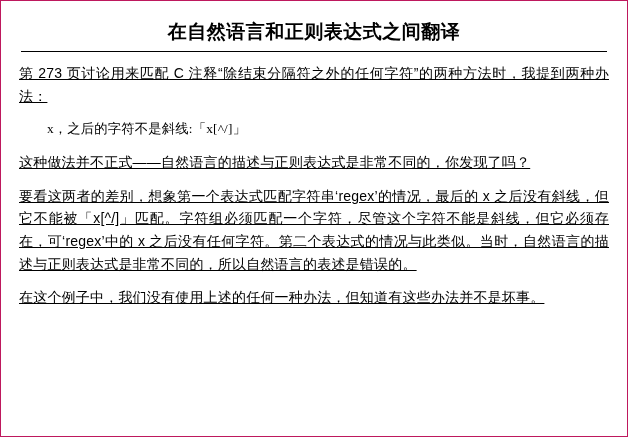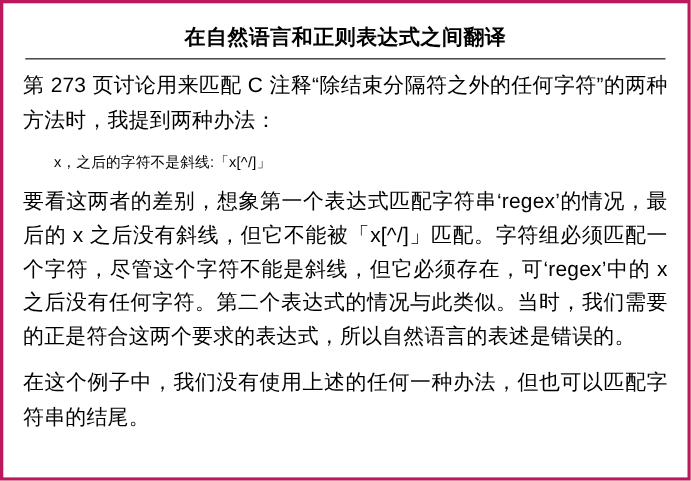--- a/index.html
+++ b/index.html
@@ -11,48 +11,50 @@
     width: 628px;
     height: 437px;
     font-family: "Liberation Sans", sans-serif;
     color: #000000;
   }
   #page {
     position: relative;
     width: 628px;
     height: 437px;
     box-sizing: border-box;
-    border: 3px solid #be185d;
+    border: 1px solid #be185d;
     background: #ffffff;
     overflow: hidden;
   }
   #content {
     padding: 12px 18px 10px 18px;
   }
   .doc-title {
     text-align: center;
     font-size: 19px;
     font-weight: bold;
     letter-spacing: 0.5px;
     margin: 6px 0 6px 0;
   }
   .rule {
     border: 0;
     border-top: 1px solid #000000;
     margin: 6px 2px 10px 2px;
   }
   .para {
-    font-size: 19px;
+    font-size: 14px;
     line-height: 1.62;
     text-align: justify;
     margin: 0 0 11px 0;
     letter-spacing: 0.2px;
+    text-decoration: underline;
   }
   .indent-list {
     margin: 0 0 11px 0;
+    font-family: Liberation Serif, serif;
   }
   .indent-item {
     font-size: 13.3px;
     line-height: 1.62;
     margin: 0 0 2px 0;
     padding-left: 28px;
     letter-spacing: 0.2px;
   }
 </style>
 </head>
@@ -64,21 +66,22 @@
     <h1 class="doc-title">在自然语言和正则表达式之间翻译</h1>
 
     <hr class="rule">
 
     <p class="para">第 273 页讨论用来匹配 C 注释“除结束分隔符之外的任何字符”的两种方法时，我提到两种办法：</p>
 
     <div class="indent-list">
       <div class="indent-item">x，之后的字符不是斜线:「x[^/]」</div>
     </div>
 
+    <p class="para">这种做法并不正式——自然语言的描述与正则表达式是非常不同的，你发现了吗？</p>
 
-    <p class="para">要看这两者的差别，想象第一个表达式匹配字符串‘regex’的情况，最后的 x 之后没有斜线，但它不能被「x[^/]」匹配。字符组必须匹配一个字符，尽管这个字符不能是斜线，但它必须存在，可‘regex’中的 x 之后没有任何字符。第二个表达式的情况与此类似。当时，我们需要的正是符合这两个要求的表达式，所以自然语言的表述是错误的。</p>
+    <p class="para">要看这两者的差别，想象第一个表达式匹配字符串‘regex’的情况，最后的 x 之后没有斜线，但它不能被「x[^/]」匹配。字符组必须匹配一个字符，尽管这个字符不能是斜线，但它必须存在，可‘regex’中的 x 之后没有任何字符。第二个表达式的情况与此类似。当时，自然语言的描述与正则表达式是非常不同的，所以自然语言的表述是错误的。</p>
 
 
 
-    <p class="para">在这个例子中，我们没有使用上述的任何一种办法，但也可以匹配字符串的结尾。</p>
+    <p class="para">在这个例子中，我们没有使用上述的任何一种办法，但知道有这些办法并不是坏事。</p>
 
   </div>
 </div>
 
 </body></html>

